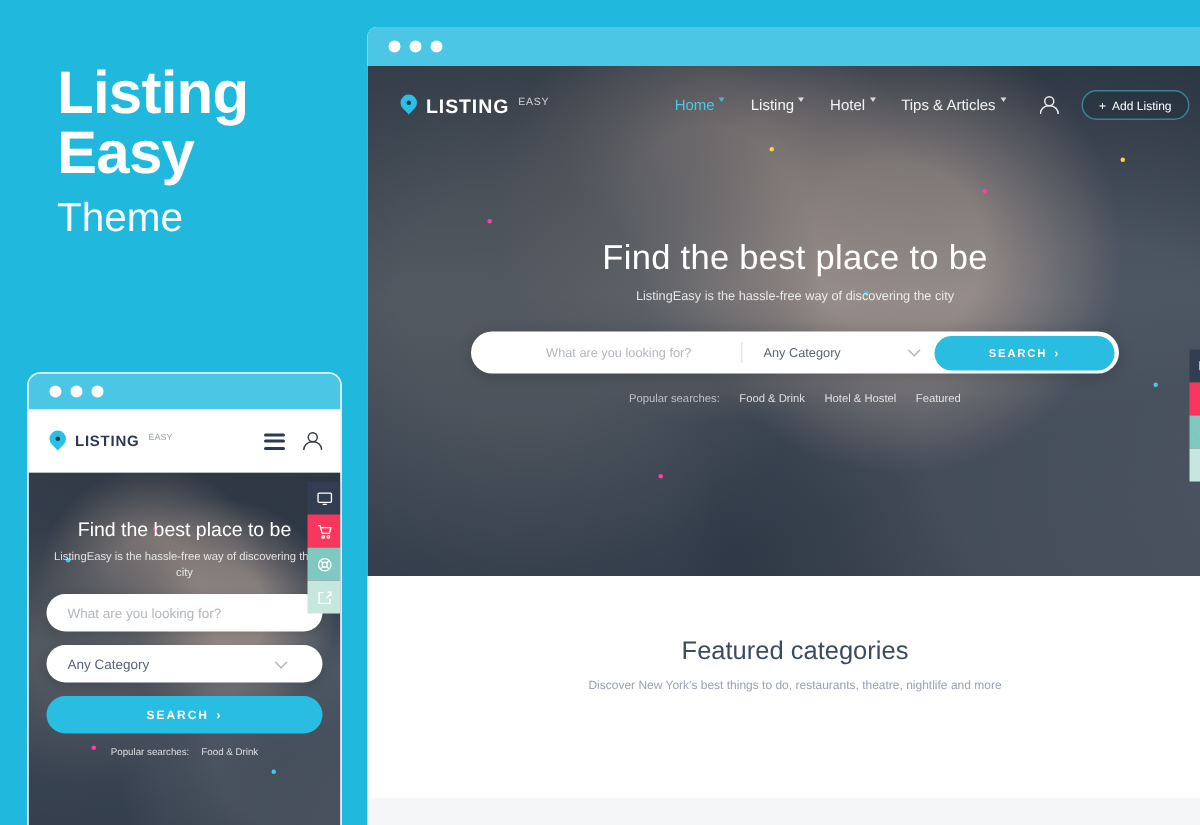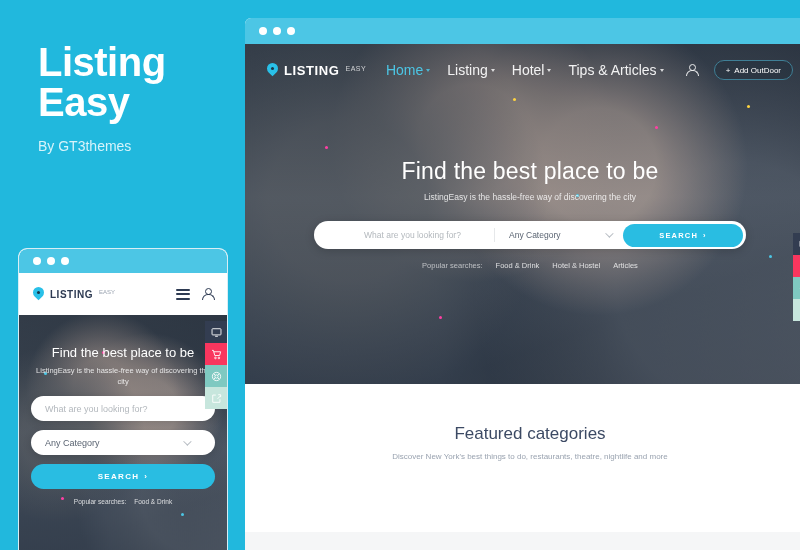--- a/index.html
+++ b/index.html
@@ -67,21 +67,21 @@
     border-radius:50% 50% 50% 0; transform:rotate(-45deg); background:#29c0e8;
   }
   .pin:after{
     content:""; position:absolute; left:4px; top:4px; width:3px; height:3px;
     border-radius:50%; background:rgba(20,30,45,.85);
   }
   .logo-main { color:#fff; font-weight:bold; font-size:13px; letter-spacing:.6px; }
   .logo-sup { color:rgba(255,255,255,.75); font-size:7px; letter-spacing:.5px; align-self:flex-start; margin-top:2px; }
 
   .menu { margin-left:auto; display:flex; align-items:center; gap:17px; }
-  .menu-item { color:rgba(255,255,255,.92); font-size:14px; display:flex; align-items:center; gap:3px; white-space:nowrap; }
+  .menu-item { color:rgba(255,255,255,.92); font-size:10px; display:flex; gap:3px; white-space:nowrap; }
   .menu-item.active { color:#4cc6e5; }
   .caret { width:0;height:0;border-left:2.5px solid transparent;border-right:2.5px solid transparent;border-top:3px solid currentColor; opacity:.85; }
   .user-ico { width:11px; height:12px; position:relative; margin-left:5px; opacity:.9; }
   .user-ico:before{ content:""; position:absolute; left:3px; top:0; width:5px; height:5px; border:1px solid #fff; border-radius:50%; }
   .user-ico:after{ content:""; position:absolute; left:0; top:6px; width:11px; height:5px; border:1px solid #fff; border-bottom:none; border-radius:6px 6px 0 0; }
   .addlisting {
     border:1px solid #3f7f96; border-radius:11px; color:#fff; font-size:8px;
     padding:4.5px 11px; display:flex; align-items:center; gap:4px; white-space:nowrap;
     background:rgba(20,35,48,.25);
   }
@@ -156,21 +156,21 @@
   .m-popular { margin-top:9px; display:flex; justify-content:center; gap:8px; font-size:6.5px; color:rgba(255,255,255,.8); }
 </style>
 </head>
 <body>
 
 <div class="promo">
   <div class="promo-title">
     <div>Listing</div>
     <div>Easy</div>
   </div>
-  <div class="promo-by">By GT3themes</div>
+  <div class="promo-sub">Theme</div>
 </div>
 
 <div class="win win-desktop">
 
   <div class="titlebar">
     <span class="dot"></span>
     <span class="dot"></span>
     <span class="dot"></span>
   </div>
 
@@ -208,21 +208,21 @@
           <span>Hotel</span>
           <span class="caret"></span>
         </div>
         <div class="menu-item">
           <span>Tips &amp; Articles</span>
           <span class="caret"></span>
         </div>
         <span class="user-ico"></span>
         <div class="addlisting">
           <span>+</span>
-          <span>Add OutDoor</span>
+          <span>Add Listing</span>
         </div>
       </div>
     </div>
 
     <div class="hero-body">
       <div class="hero-h1">Find the best place to be</div>
       <div class="hero-p">ListingEasy is the hassle-free way of discovering the city</div>
 
       <div class="searchbar">
         <div class="s-input">What are you looking for?</div>
@@ -234,21 +234,21 @@
         <div class="s-btn">
           <span>SEARCH</span>
           <span>›</span>
         </div>
       </div>
 
       <div class="popular">
         <span class="lbl">Popular searches:</span>
         <span>Food &amp; Drink</span>
         <span>Hotel &amp; Hostel</span>
-        <span>Articles</span>
+        <span>Featured</span>
       </div>
     </div>
   </div>
 
   <div class="featured">
     <div class="feat-h">Featured categories</div>
     <div class="feat-p">Discover New York's best things to do, restaurants, theatre, nightlife and more</div>
   </div>
   <div class="grayband"></div>
 

